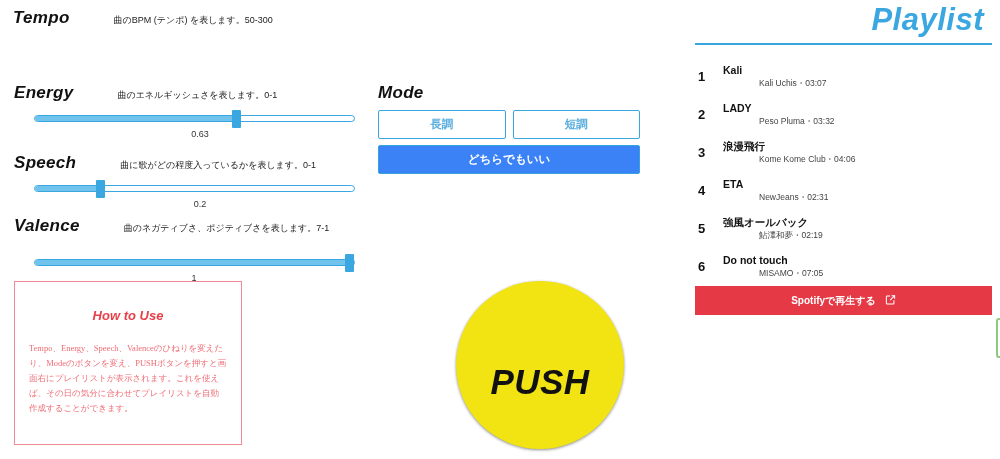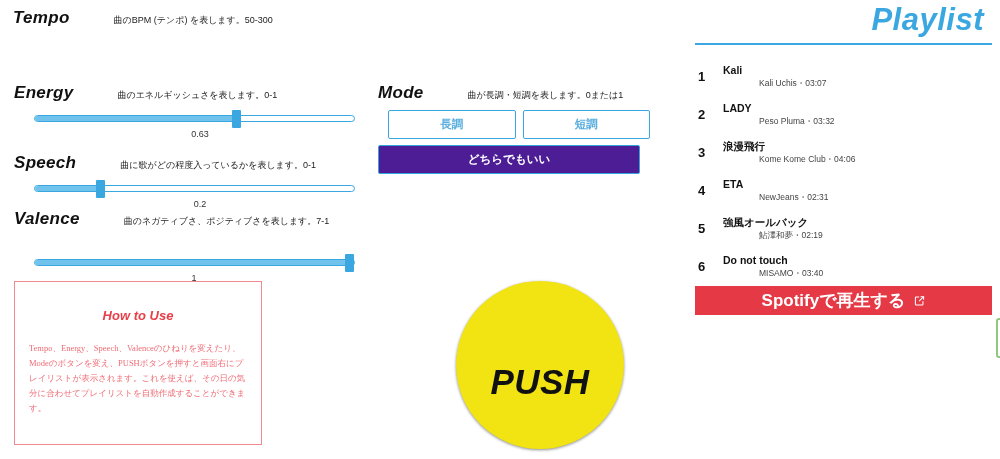--- a/index.html
+++ b/index.html
@@ -99,30 +99,30 @@
     background: #ffffff;
     color: #5aaede;
     font-size: 11.5px;
     font-weight: bold;
     display: flex;
     align-items: center;
     justify-content: center;
     cursor: pointer;
   }
   .mode-btn.active {
-    background: #4c1d95;
+    background: #3b82f6;
     color: #ffffff;
     border-color: #33a3dc;
   }
 
   
   .howto {
     position: absolute;
     left: 14px; top: 281px;
-    width: 248px; height: 164px;
+    width: 228px; height: 164px;
     border: 1px solid #f08a92;
     box-sizing: border-box;
     background: #ffffff;
   }
   .howto-title {
     text-align: center;
     margin-top: 26px;
     font-size: 13px;
     font-weight: bold;
     font-style: italic;
@@ -216,21 +216,21 @@
     line-height: 1.45;
     padding-left: 36px;
   }
   .spotify-btn {
     position: absolute;
     left: 0; top: 286px;
     width: 297px;
     height: 29px;
     background: #e63946;
     color: #ffffff;
-    font-size: 17px;
+    font-size: 10px;
     font-weight: bold;
     display: flex;
     align-items: center;
     justify-content: center;
     gap: 9px;
     cursor: pointer;
     border: none;
     font-family: "Liberation Sans", sans-serif;
   }
   .ext-icon { display: inline-block; line-height: 1; }
@@ -273,36 +273,35 @@
     <span class="param-name">Speech</span>
     <span class="param-desc">曲に歌がどの程度入っているかを表します。0-1</span>
   </div>
   <div class="slider" style="left:34px; top:179px; width:321px;">
     <div class="slider-track"></div>
     <div class="slider-fill" style="width:64px;"></div>
     <div class="slider-thumb" style="left:66px;"></div>
     <div class="slider-value" style="left:166px;">0.2</div>
   </div>
 
-  <div class="param-head" style="left:14px; top:209px;text-align:center;">
+  <div class="param-head" style="left:14px; top:216px;text-align:center;">
     <span class="param-name">Valence</span>
     <span class="param-desc">曲のネガティブさ、ポジティブさを表します。7-1</span>
   </div>
   <div class="slider" style="left:34px; top:253px; width:321px;">
     <div class="slider-track"></div>
     <div class="slider-fill" style="width:313px;"></div>
     <div class="slider-thumb" style="left:315px;"></div>
     <div class="slider-value" style="left:160px;">1</div>
   </div>
 
   <div class="param-head" style="left:378px; top:83px;">
     <span class="param-name">Mode</span>
-    <span class="param-desc">曲が長調・短調を表します。0または1</span>
-  </div>
-  <div class="mode-row" style="left:388px; top:110px; width:262px;">
+  </div>
+  <div class="mode-row" style="left:378px; top:110px; width:262px;">
     <div class="mode-btn" style="width:128px;">長調</div>
     <div class="mode-btn" style="width:128px;">短調</div>
   </div>
   <div class="mode-btn active" style="position:absolute; left:378px; top:145px; width:262px;">どちらでもいい</div>
 
   <div class="howto">
     <div class="howto-title">How to Use</div>
     <div class="howto-body">Tempo、Energy、Speech、Valenceのひねりを変えたり、Modeのボタンを変え、PUSHボタンを押すと画面右にプレイリストが表示されます。これを使えば、その日の気分に合わせてプレイリストを自動作成することができます。</div>
   </div>
 
@@ -348,21 +347,21 @@
       <div class="track-index">5</div>
       <div class="track-info">
         <div class="track-title">強風オールバック</div>
         <div class="track-meta">鮎澤和夢・02:19</div>
       </div>
     </div>
     <div class="track">
       <div class="track-index">6</div>
       <div class="track-info">
         <div class="track-title">Do not touch</div>
-        <div class="track-meta">MISAMO・03:40</div>
+        <div class="track-meta">MISAMO・07:05</div>
       </div>
     </div>
   </div>
 
   <div class="spotify-btn">
     <span>Spotifyで再生する</span>
     <span class="ext-icon">
       <svg width="11" height="11" viewBox="0 0 16 16" fill="none" stroke="#ffffff" stroke-width="1.5">
         <path d="M13 9v4.5a1 1 0 0 1-1 1H3a1 1 0 0 1-1-1V4a1 1 0 0 1 1-1h4.5"></path>
         <path d="M9.5 2.5H14V7"></path>

